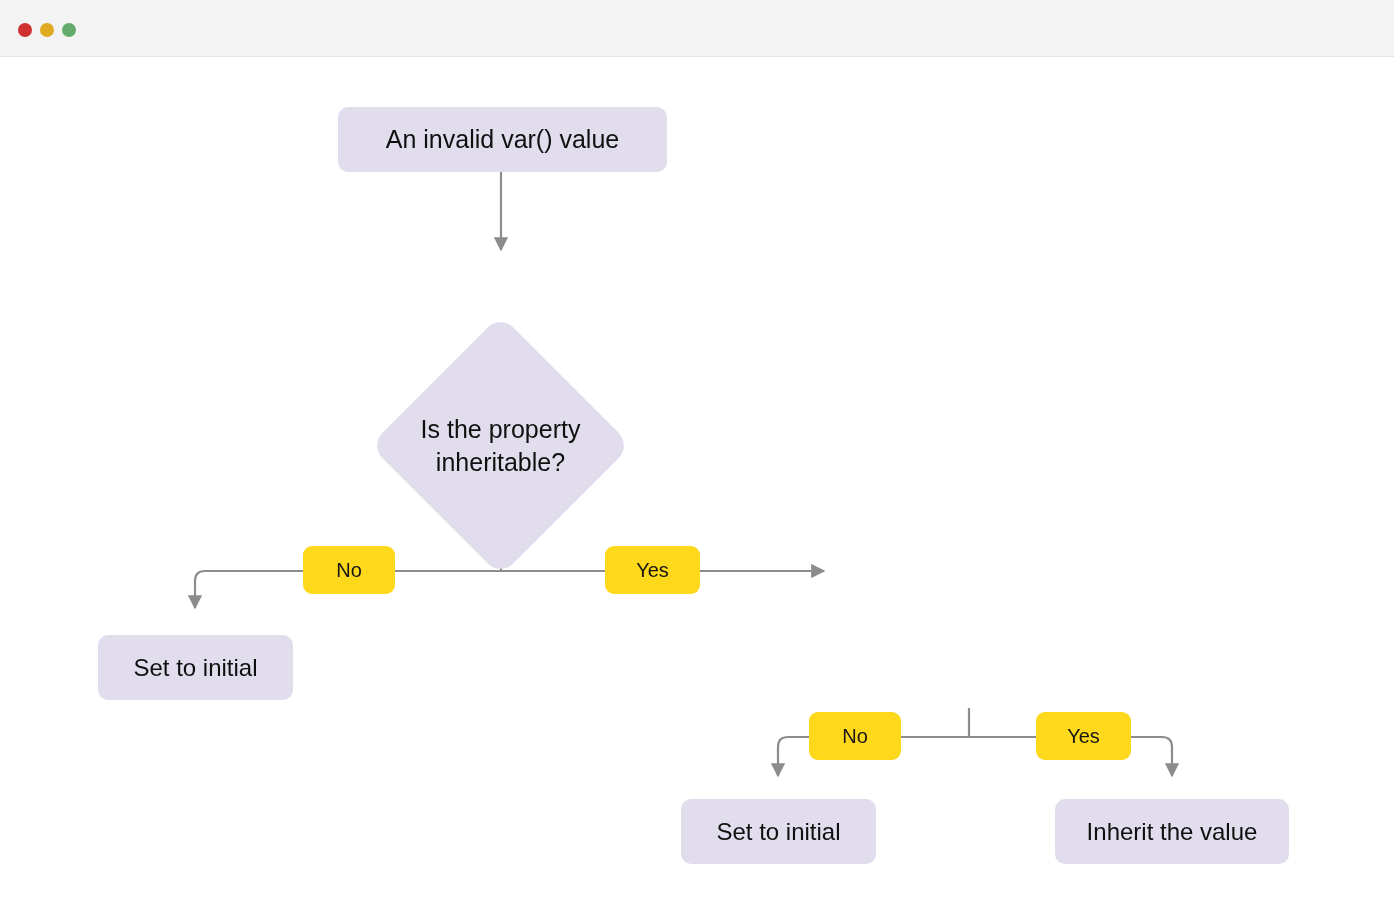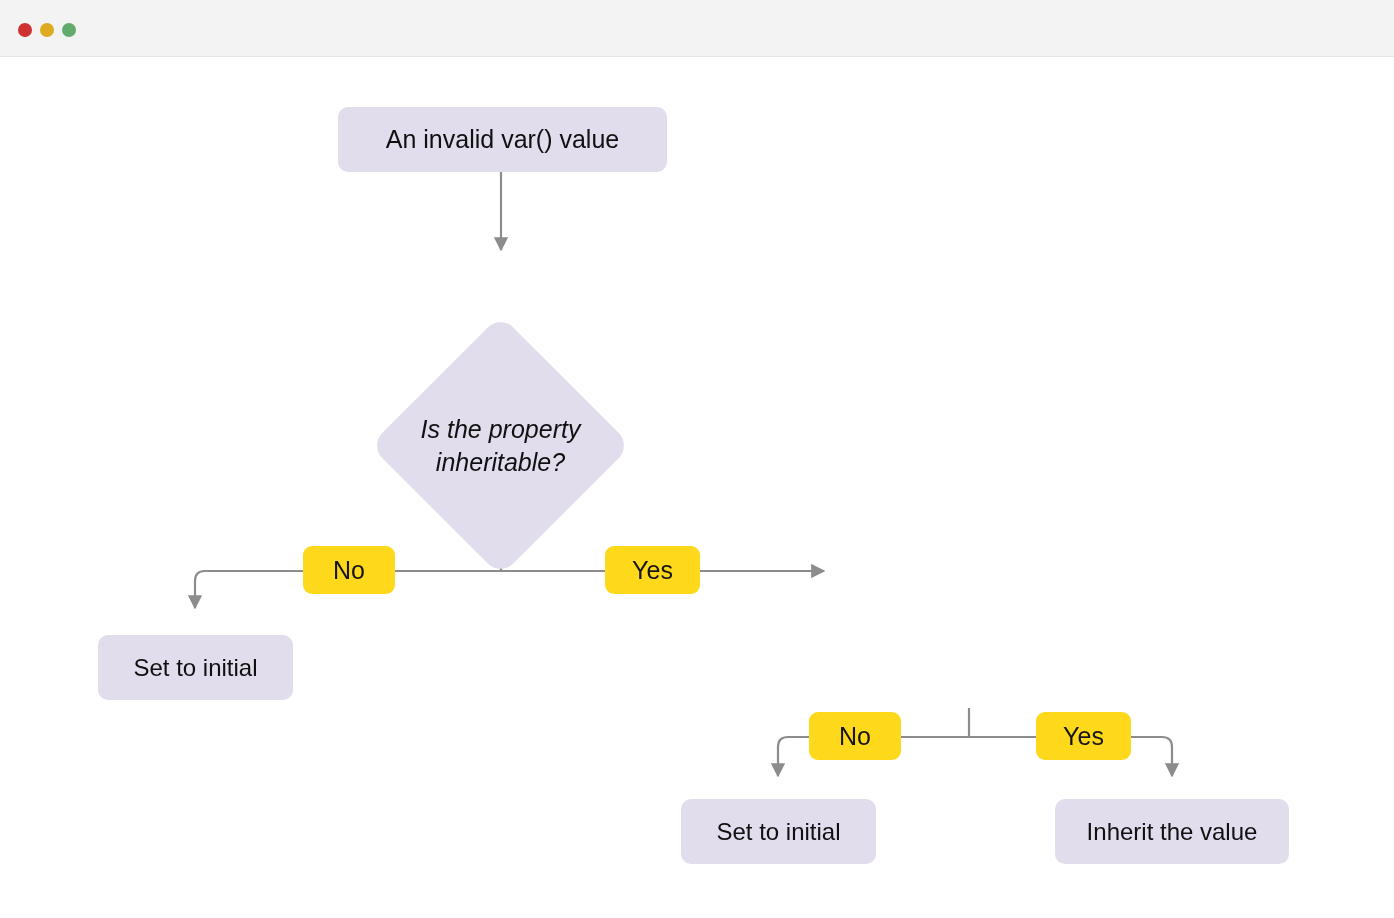--- a/index.html
+++ b/index.html
@@ -43,29 +43,29 @@
   .diamond-shape {
     position: absolute; left: 0; top: 0; width: 100%; height: 100%;
     background: #e1ddec;
     border-radius: 18px;
     transform: rotate(45deg);
   }
   .diamond-label {
     position: absolute; left: 0; top: 0; width: 100%; height: 100%;
     display: flex; align-items: center; justify-content: center;
     color: #101010; font-size: 25px; line-height: 1.3;
-    text-align: center; white-space: pre-line; font-style: italic;
+    text-align: center; white-space: pre-line;
   }
 
   .edge-label {
     position: absolute;
     background: #fed81a;
     border-radius: 9px;
     display: flex; align-items: center; justify-content: center;
-    color: #161616; font-size: 25px;
+    color: #161616; font-size: 20px;
   }
 </style>
 </head>
 <body>
 
 <div id="app">
 
   <div class="titlebar">
     <div class="dots">
       <span class="dot red"></span>

